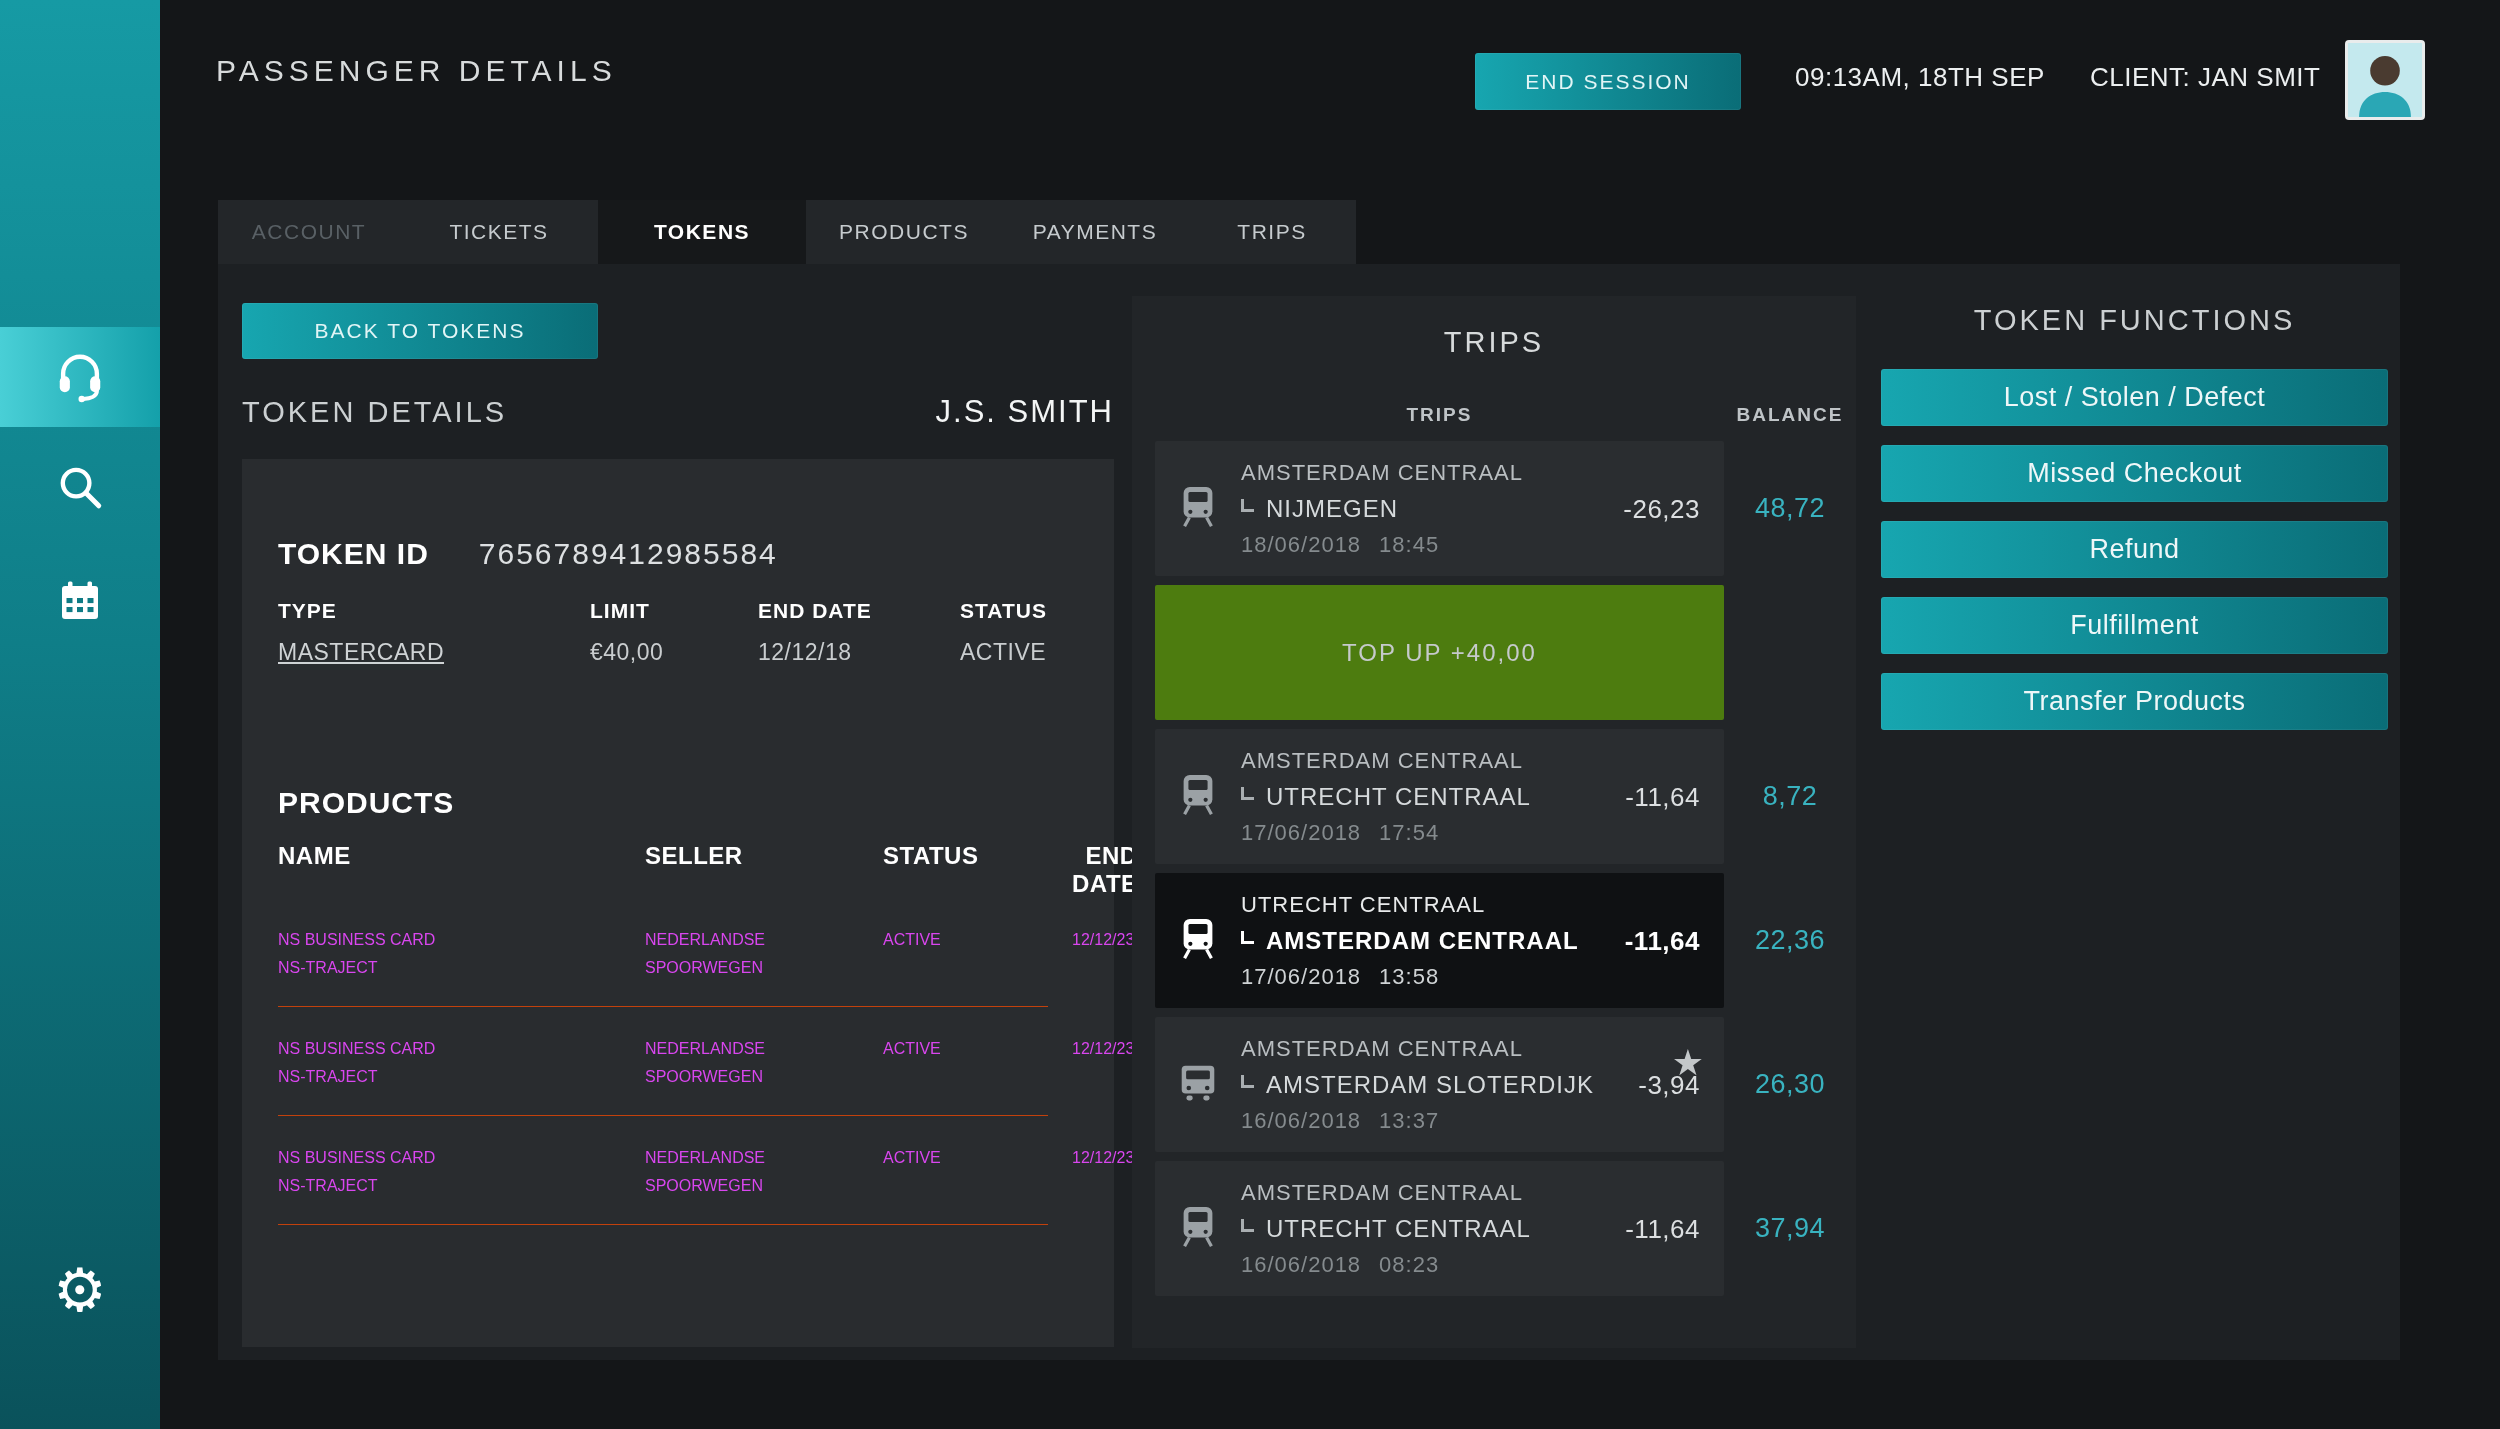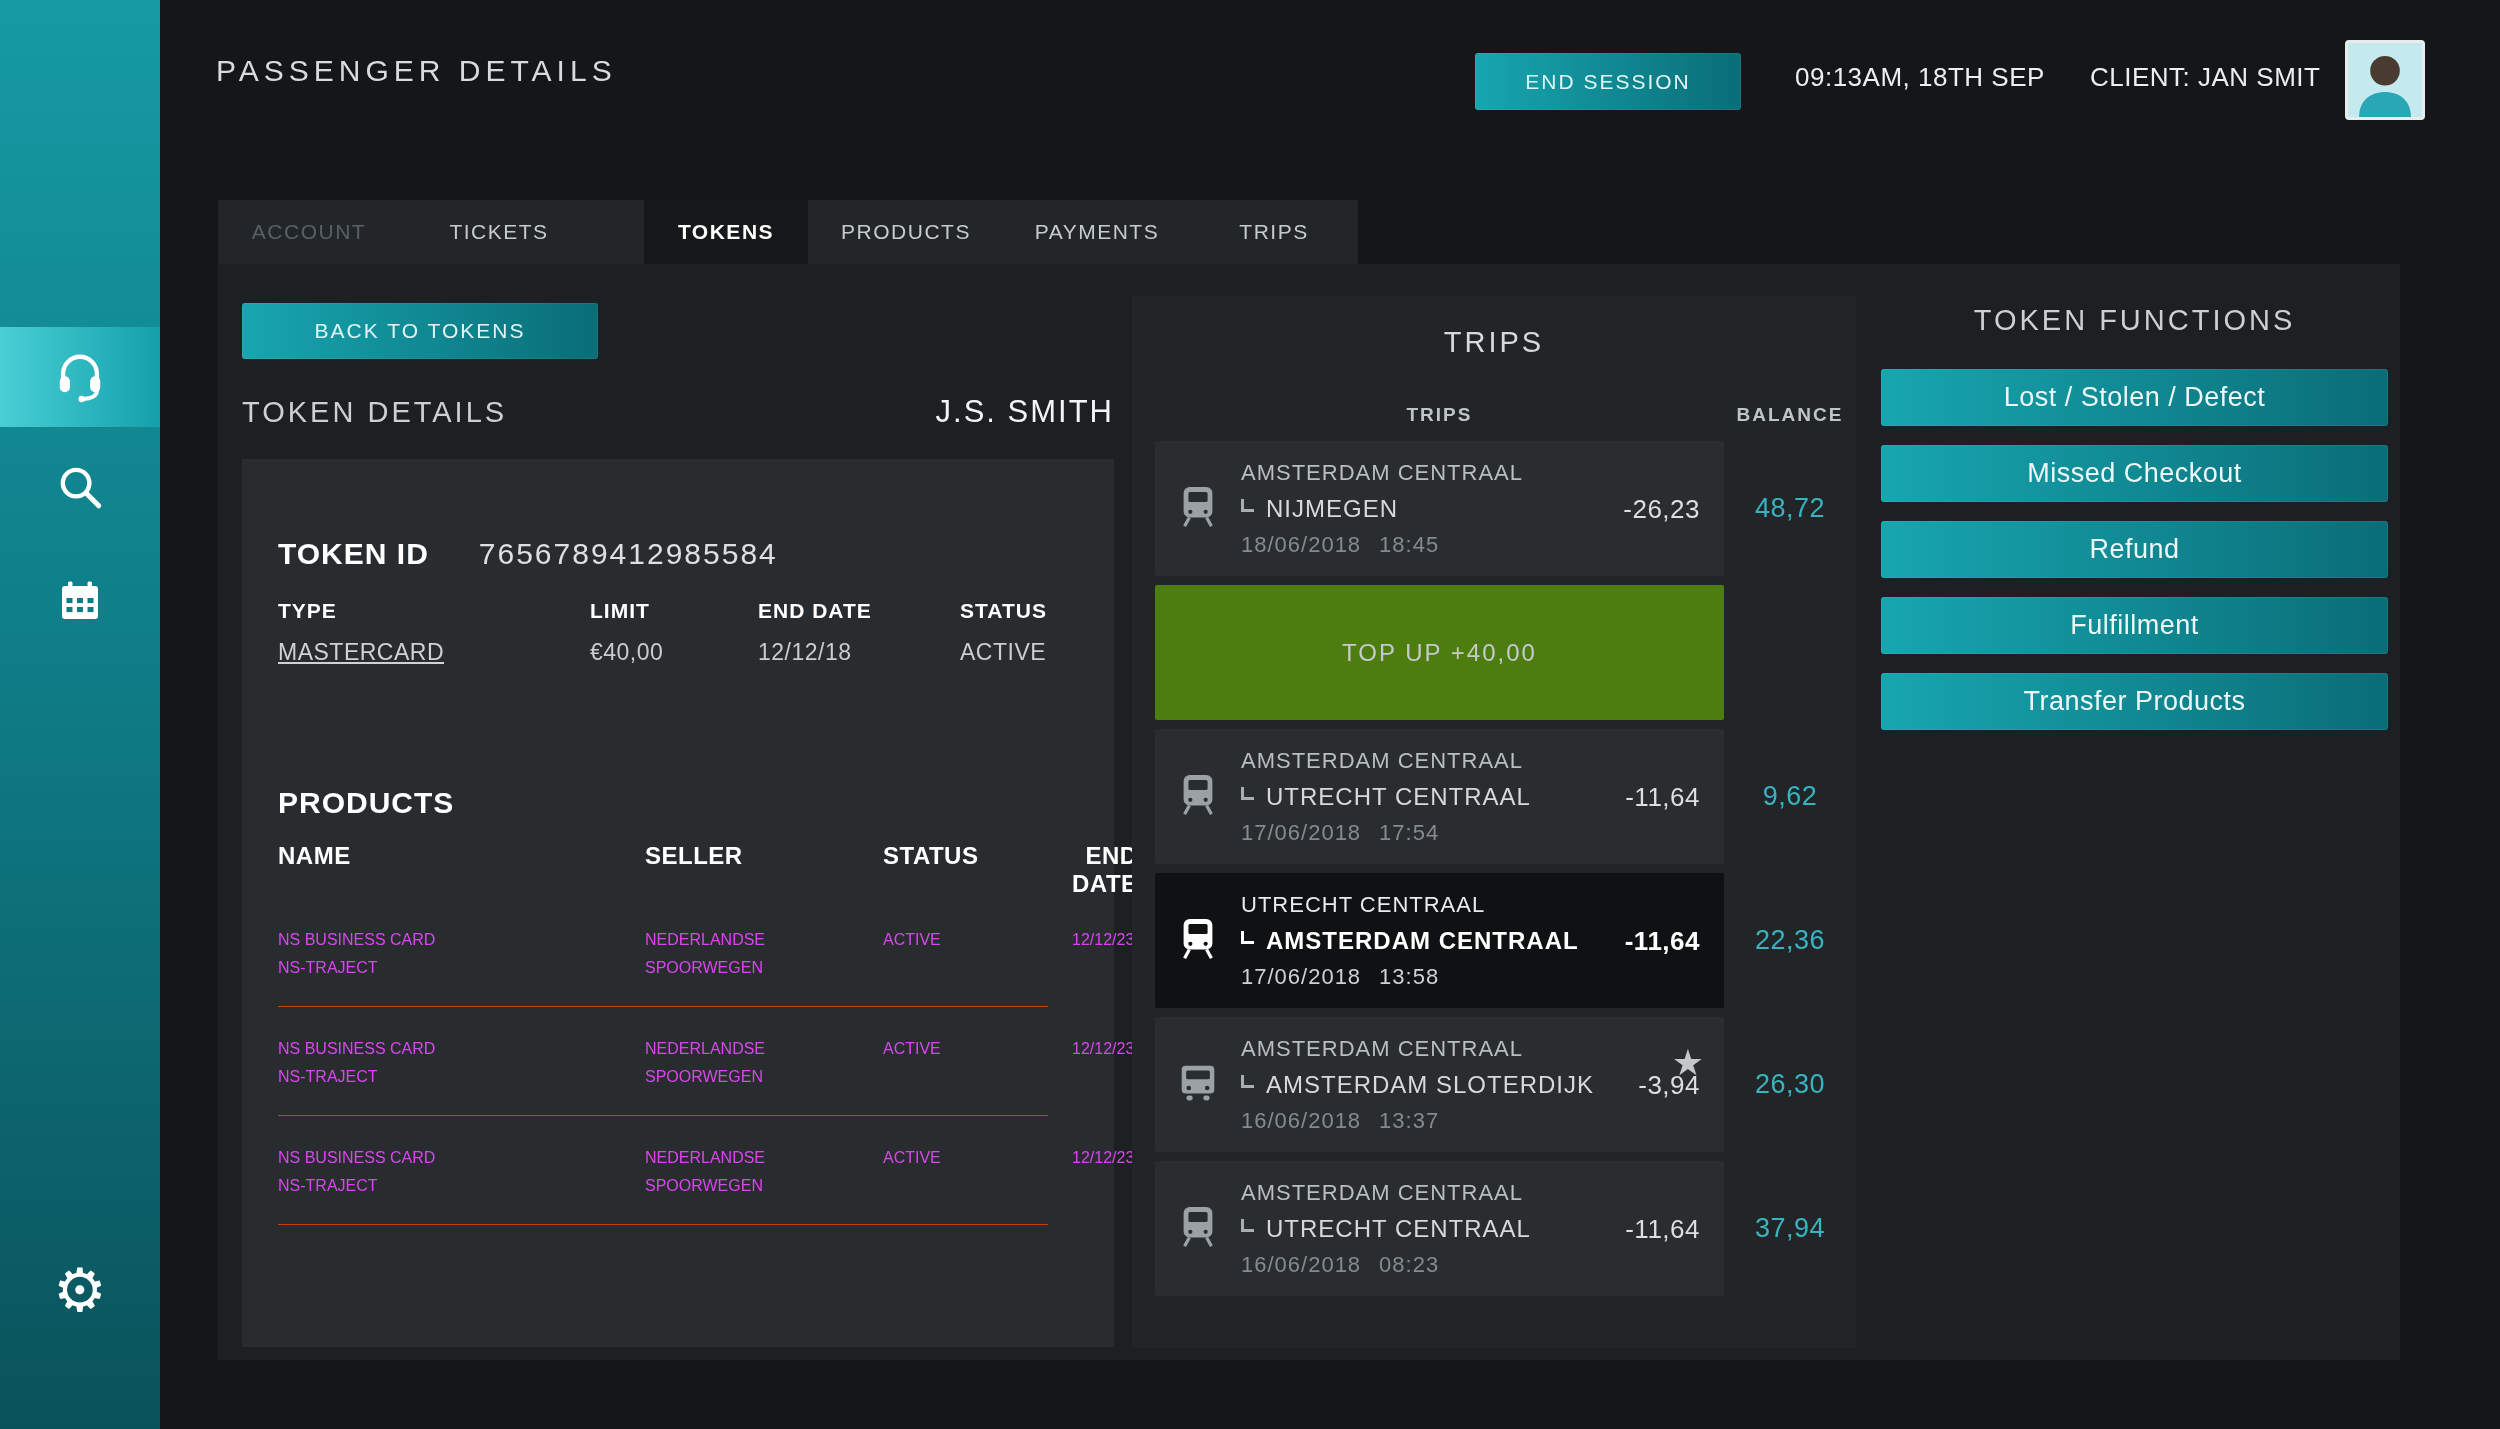--- a/index.html
+++ b/index.html
@@ -159,21 +159,21 @@
   <svg viewBox="0 0 40 40" width="74" height="74">
     <rect x="0" y="0" width="40" height="40" fill="#c4e9ee"></rect>
     <circle cx="20" cy="15" r="8" fill="#4a3b30"></circle>
     <path d="M6 40c0-9 6.3-13.5 14-13.5S34 31 34 40z" fill="#2aa7b5"></path>
   </svg>
 </div>
 
 <div class="tabbar">
   <div class="tab dim" style="width:182px;">ACCOUNT</div>
   <div class="tab" style="width:198px;">TICKETS</div>
-  <div class="tab active" style="width:164px;margin-left:46px;">TOKENS</div>
+  <div class="tab active" style="width:208px;">TOKENS</div>
   <div class="tab" style="width:196px;">PRODUCTS</div>
   <div class="tab" style="width:186px;">PAYMENTS</div>
   <div class="tab" style="width:168px;">TRIPS</div>
 </div>
 
 <div class="panel">
 
   <button class="btn-teal back-btn">BACK TO TOKENS</button>
 
   <div class="section-head">
@@ -308,21 +308,21 @@
           <div class="trip-info">
             <div class="trip-from">AMSTERDAM CENTRAAL</div>
             <div class="trip-to">
                 <span class="corner"></span>
                 <span>UTRECHT CENTRAAL</span>
               </div>
             <div class="trip-date"><span>17/06/2018</span><span class="t">17:54</span></div>
           </div>
           <div class="trip-amount">-11,64</div>
         </div>
-        <div class="trip-balance">9,62</div>
+        <div class="trip-balance">8,72</div>
       </div>
 
       <div class="trip-wrap">
         <div class="trip-card selected">
           <div class="icon-box">
             <svg viewBox="0 0 24 24" width="46" height="54">
               <rect x="4.5" y="1.5" width="15" height="16" rx="3.2" fill="currentColor"></rect>
               <rect class="win" x="7" y="4.2" width="10" height="5.2" rx="0.8"></rect>
               <circle class="win" cx="8" cy="14.5" r="1.1"></circle>
                 <circle class="win" cx="16" cy="14.5" r="1.1"></circle>

